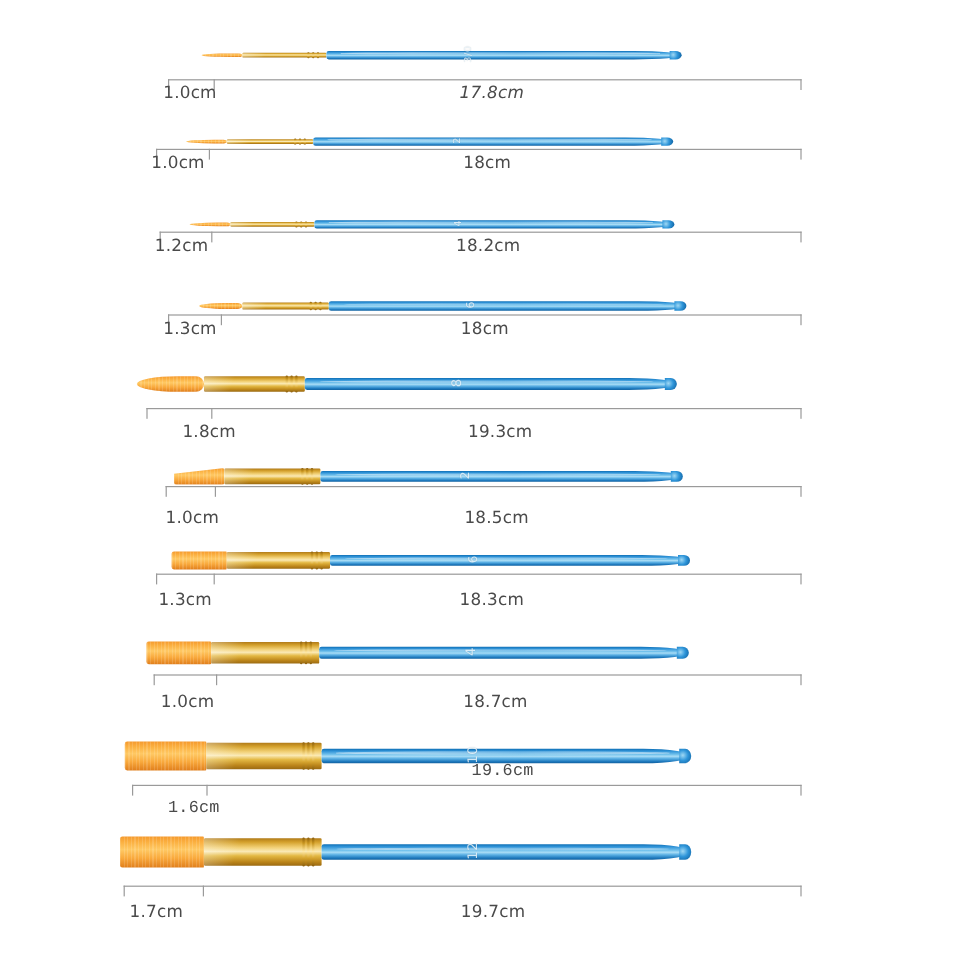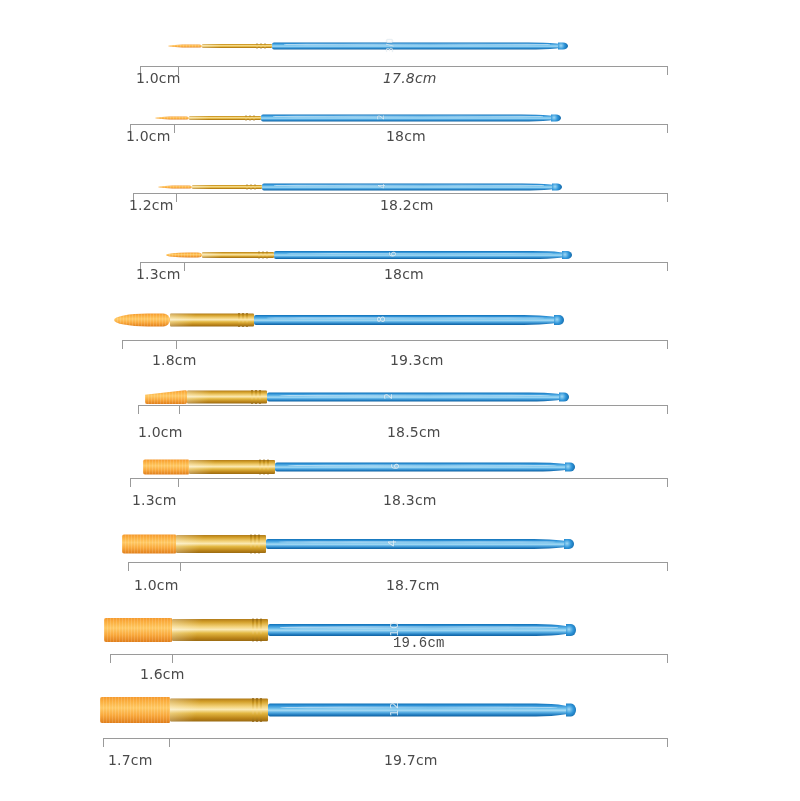--- a/index.html
+++ b/index.html
@@ -406,21 +406,21 @@
           <div class="tipcap"></div>
         </div>
         <div class="size-num" style="left: 290.28px; top: 19px; font-size: 11px;">10</div>
       </div>
       <div class="bracket" style="left: 110px; top: 654px; width: 558px;">
         <div class="hline"></div>
         <div class="tick left"></div>
         <div class="tick" style="left: 62px;"></div>
         <div class="tick right"></div>
       </div>
-      <div class="meas-label" style="left: 140px; top: 666px;">1.6cm</div>
+      <div class="meas-label" style="left: 140px; top: 666px; font-family: Liberation Mono, monospace;">1.6cm</div>
       <div class="meas-label" style="left: 393px; top: 635px; font-family: Liberation Mono, monospace;">19.6cm</div>
     </div>
     <div class="brush-row" style="top: 0px;">
       <div class="brush" style="left: 100px; top: 690px; width: 476px;">
         <div class="bristles flat" style="width: 70px; height: 26px;"></div>
         <div class="ferrule" style="left: 70px; width: 98px; height: 23px;">
           <div class="taper"></div>
         </div>
         <div class="crimp" style="left: 152px; width: 2px; height: 24px;"></div>
         <div class="crimp" style="left: 156px; width: 2px; height: 24px;"></div>

